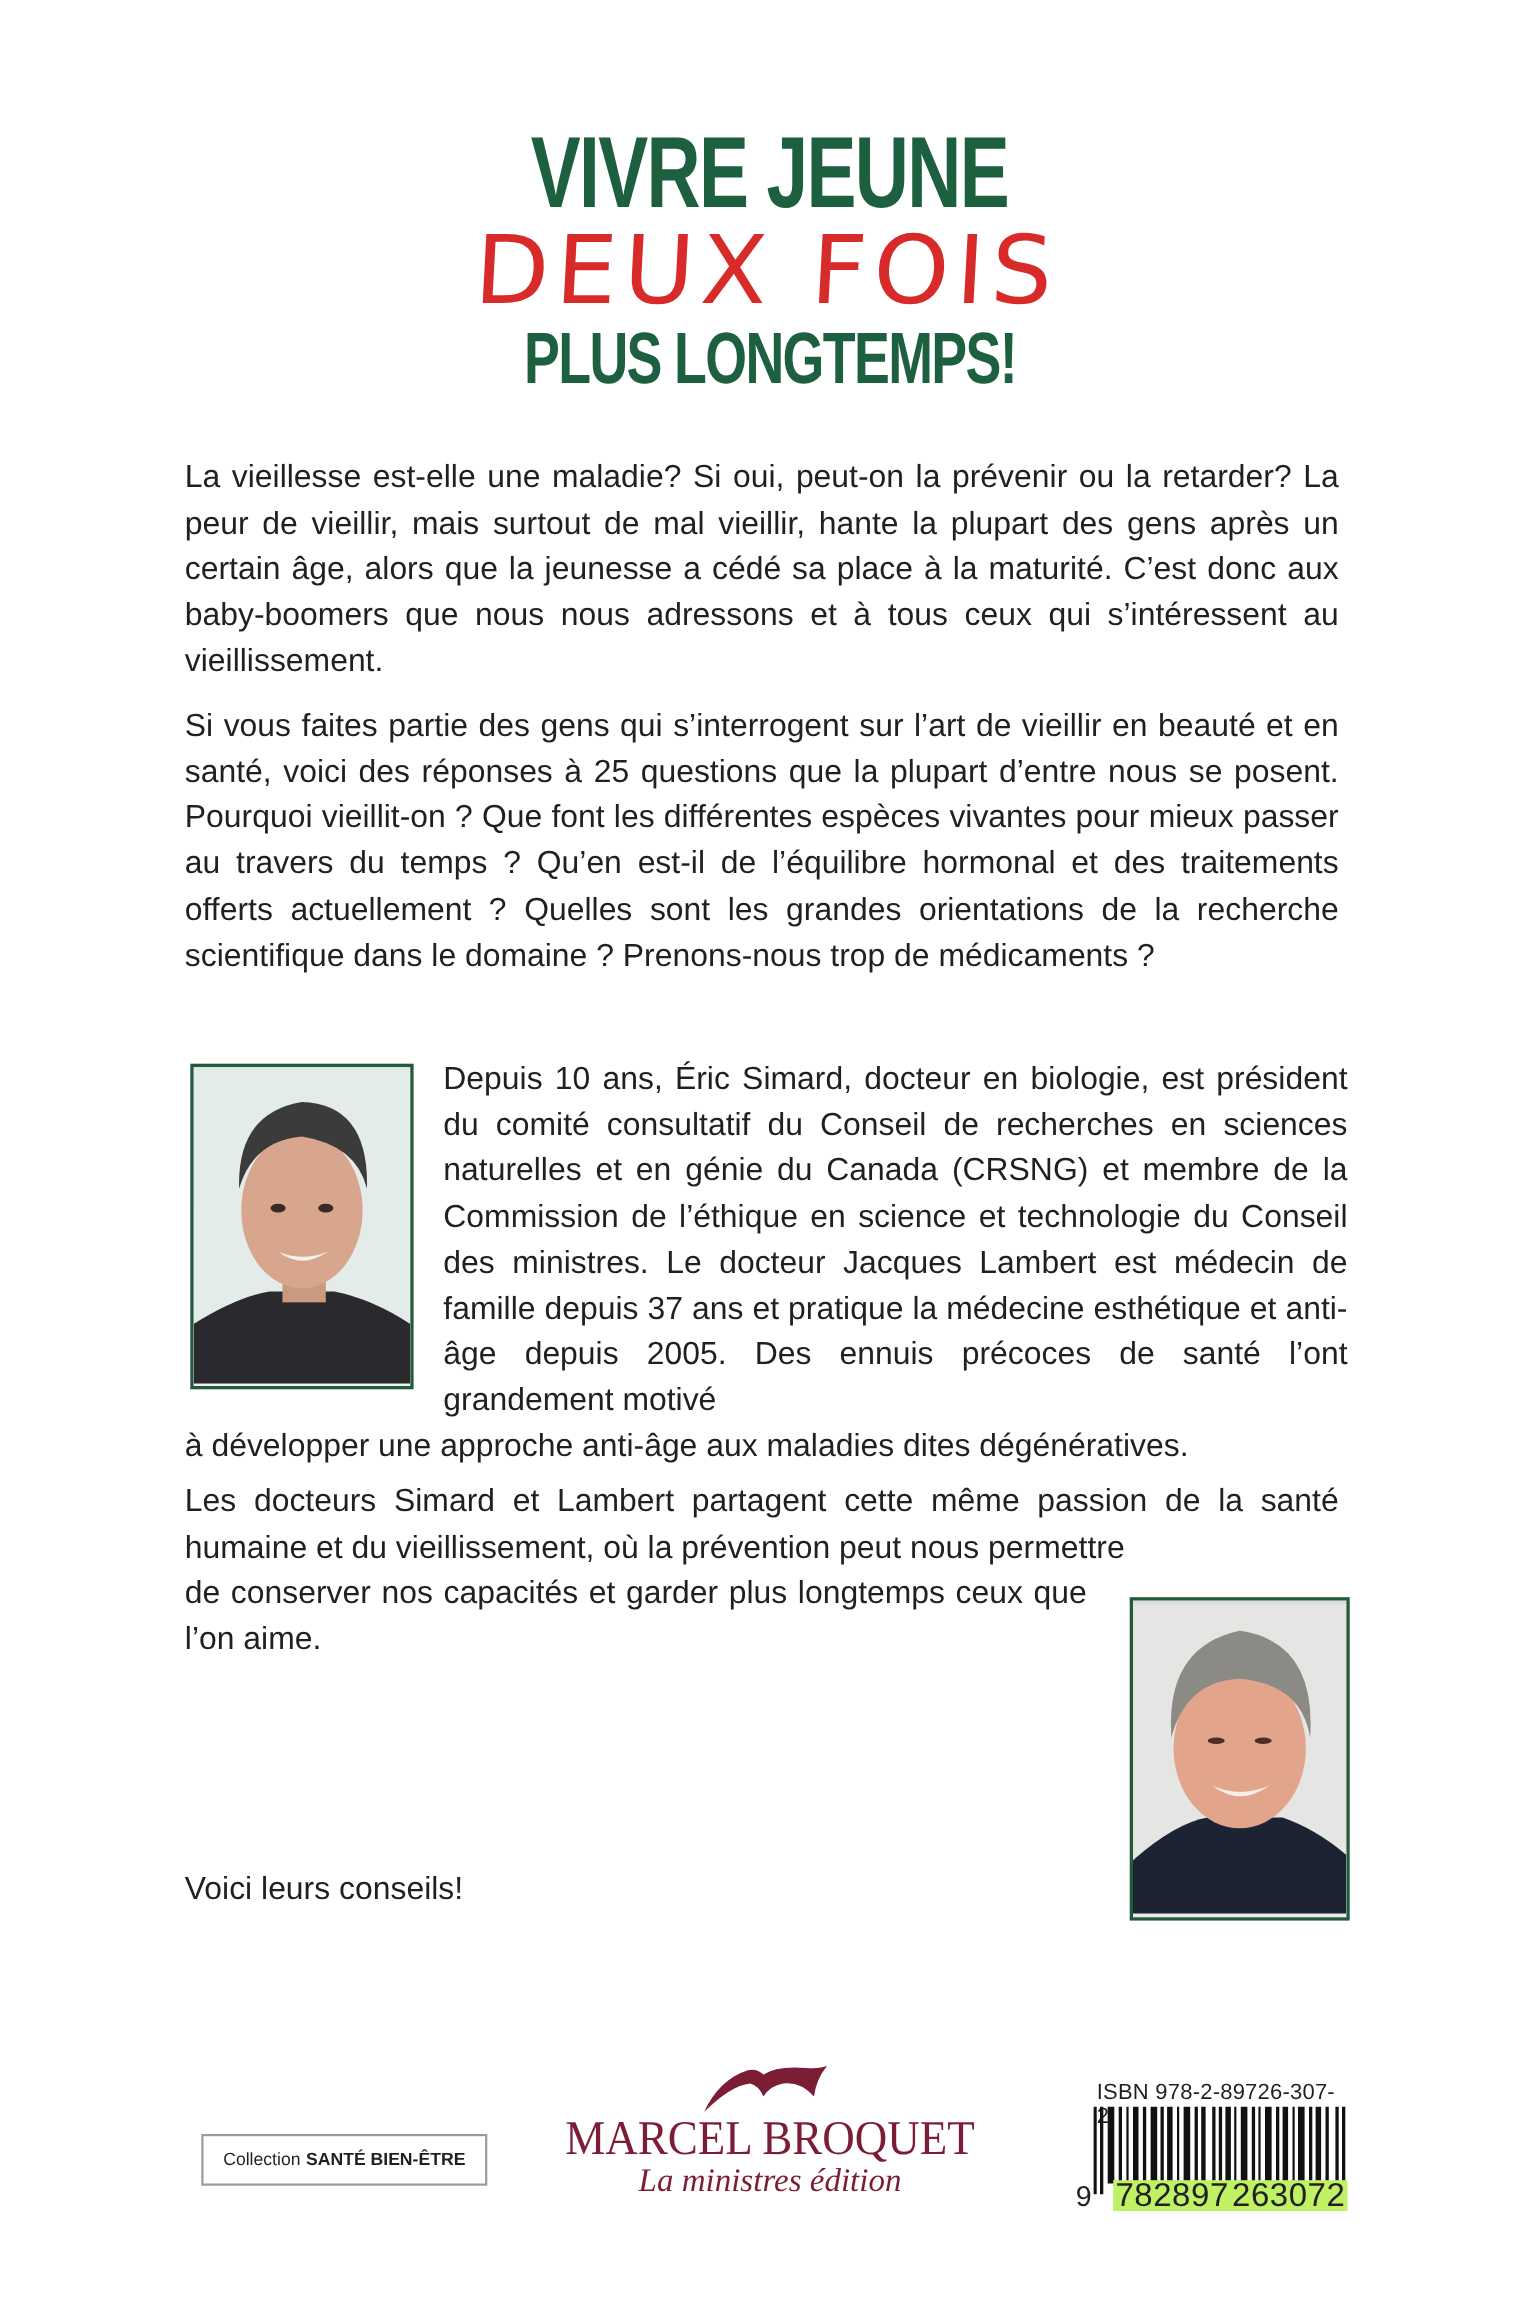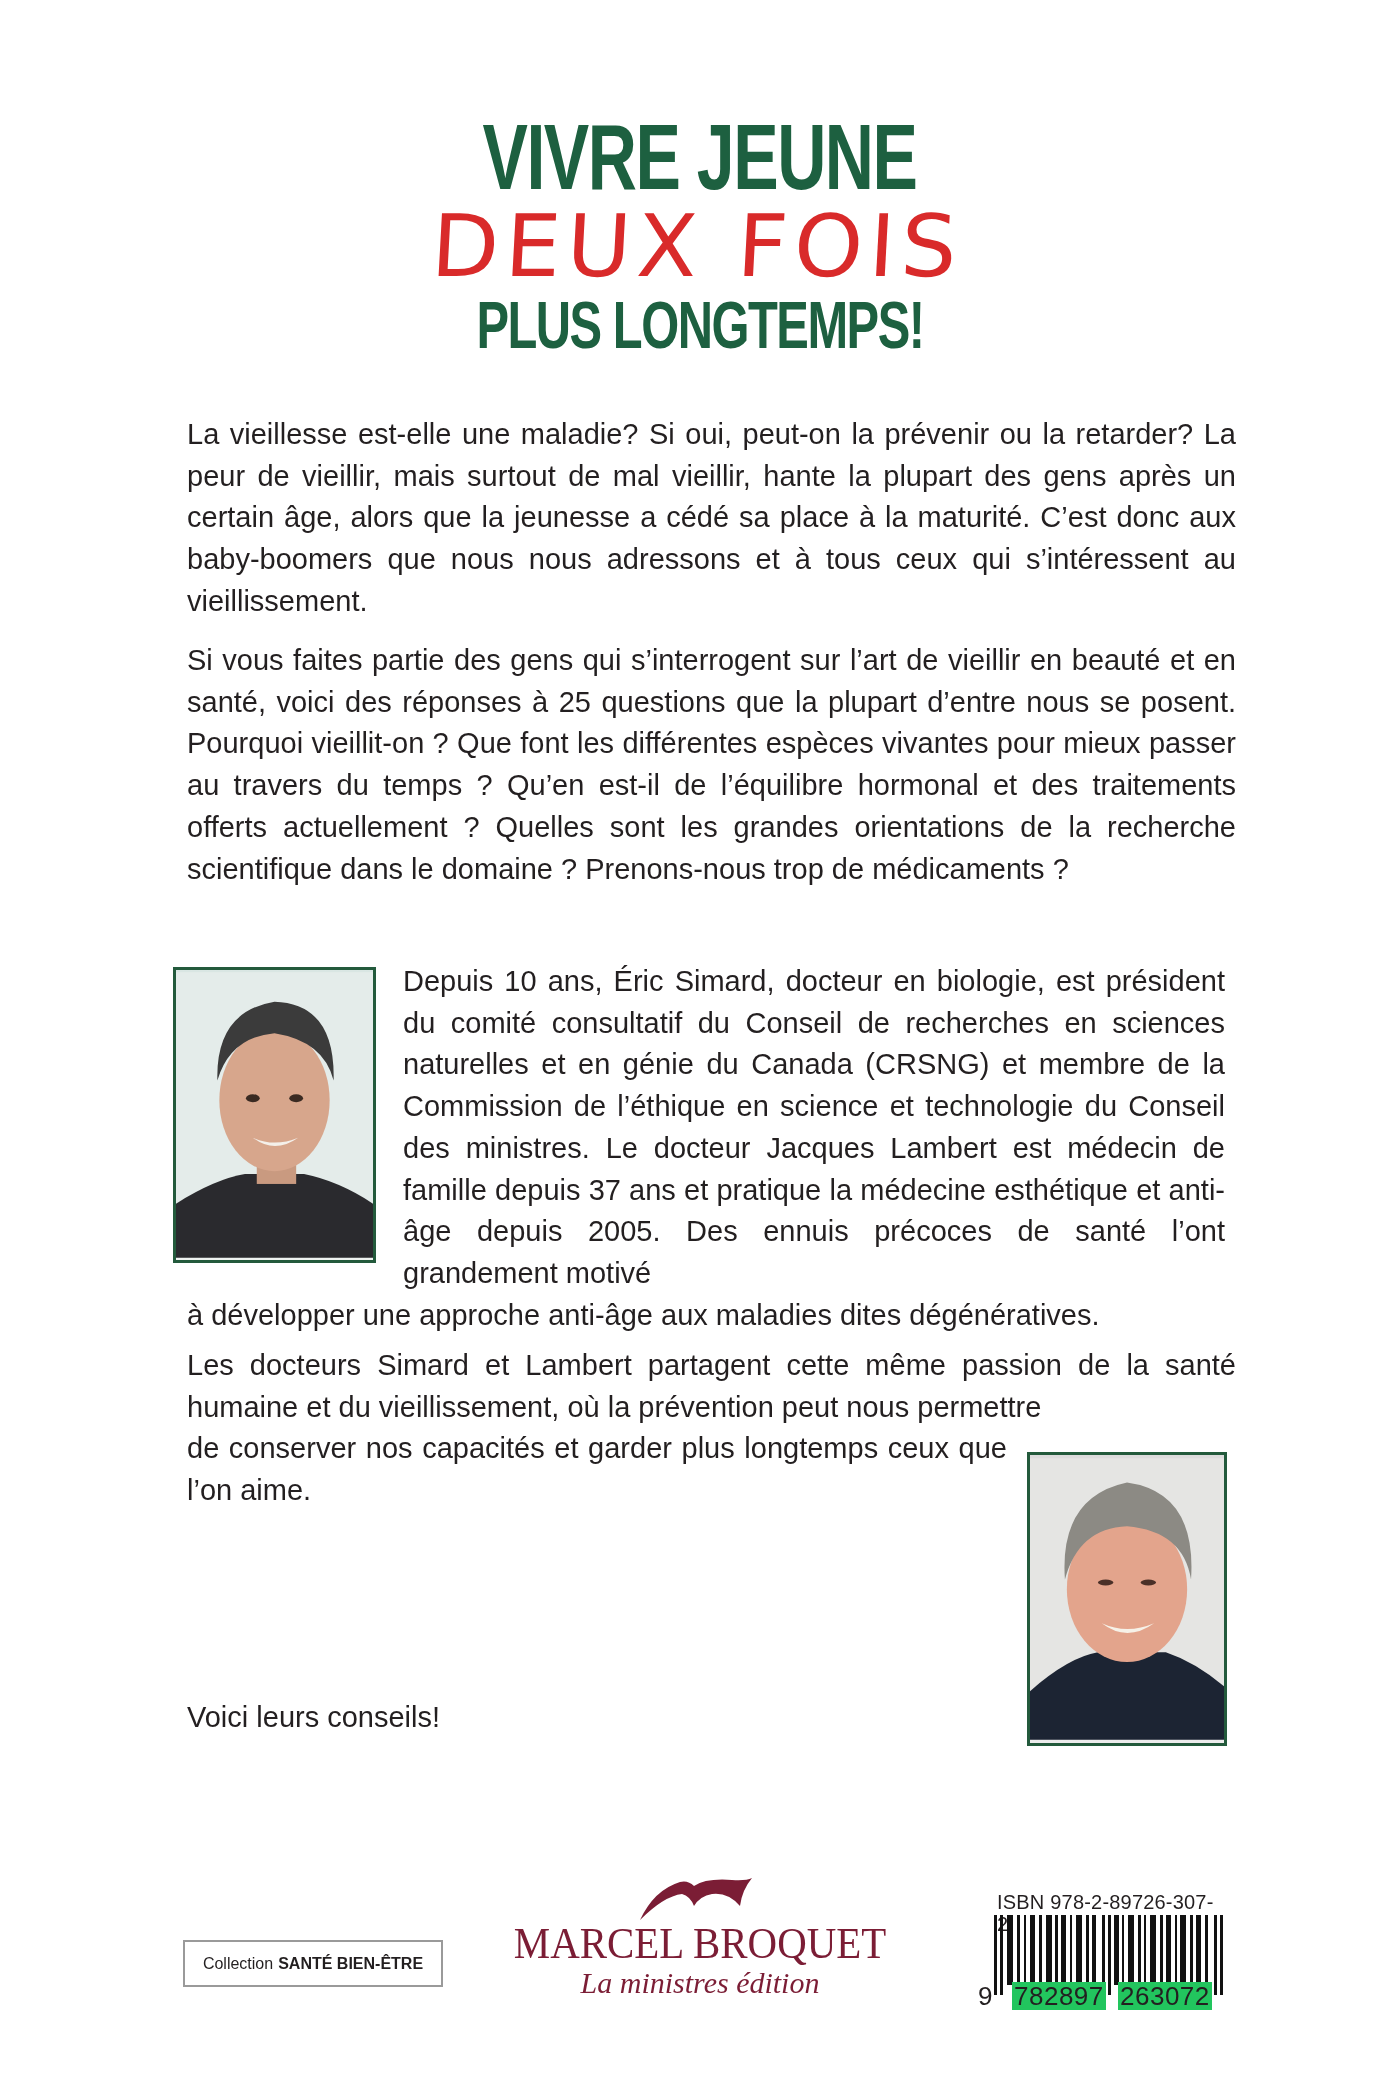--- a/index.html
+++ b/index.html
@@ -14,21 +14,21 @@
   .title-1 { top: 107px; font-size: 92px; line-height: 100px; transform: scaleX(0.74); transform-origin: 698px 0; }
   .title-2 {
     position: absolute; left: 0; width: 1400px; top: 196px; text-align: center;
     font-family: "DejaVu Sans", sans-serif; font-weight: normal; font-size: 86px;
     line-height: 100px; color: #d92a2a; letter-spacing: 6px;
     transform: scaleX(1.02) skewX(-3deg); transform-origin: 700px 0;
   }
   .title-3 { top: 290px; font-size: 66px; line-height: 70px; transform: scaleX(0.74); transform-origin: 700px 0; }
 
   .body-text {
-    position: absolute; left: 187px; width: 1049px;
+    position: absolute; left: 168px; width: 1049px;
     font-family: "Liberation Sans", sans-serif; font-size: 29px; line-height: 41.7px;
     color: #231f20; text-align: justify; margin: 0;
   }
   .body-text.last-left { text-align-last: left; }
   .p1 { top: 414px; }
   .p2 { top: 640px; }
   .p3 { top: 961px; left: 403px; width: 822px; }
   .p3b { top: 1295px; }
   .p4 { top: 1345px; }
   .p4b { top: 1428px; width: 820px; }
@@ -68,21 +68,21 @@
     font-family: "Liberation Sans", sans-serif; font-size: 20px; line-height: 22px; color: #231f20;
     letter-spacing: 0.2px;
   }
   .barcode { position: absolute; left: 994px; top: 1915px; width: 230px; height: 80px; }
   .barcode-digit-lead {
     position: absolute; left: 978px; top: 1982px; font-family: "Liberation Sans", sans-serif;
     font-size: 26px; line-height: 28px; color: #231f20;
   }
   .barcode-digits-1, .barcode-digits-2 {
     position: absolute; top: 1982px; font-family: "Liberation Sans", sans-serif;
-    font-size: 26px; line-height: 28px; color: #231f20; background: #22c55e; padding: 0 2px; letter-spacing: 0.5px;
+    font-size: 30px; line-height: 28px; color: #231f20; background: #bef264; padding: 0 2px; letter-spacing: 0.5px;
   }
   .barcode-digits-1 { left: 1012px; }
   .barcode-digits-2 { left: 1118px; }
 </style>
 </head>
 <body>
 
 <div class="page">
 
   <div class="title-1">VIVRE JEUNE</div>

